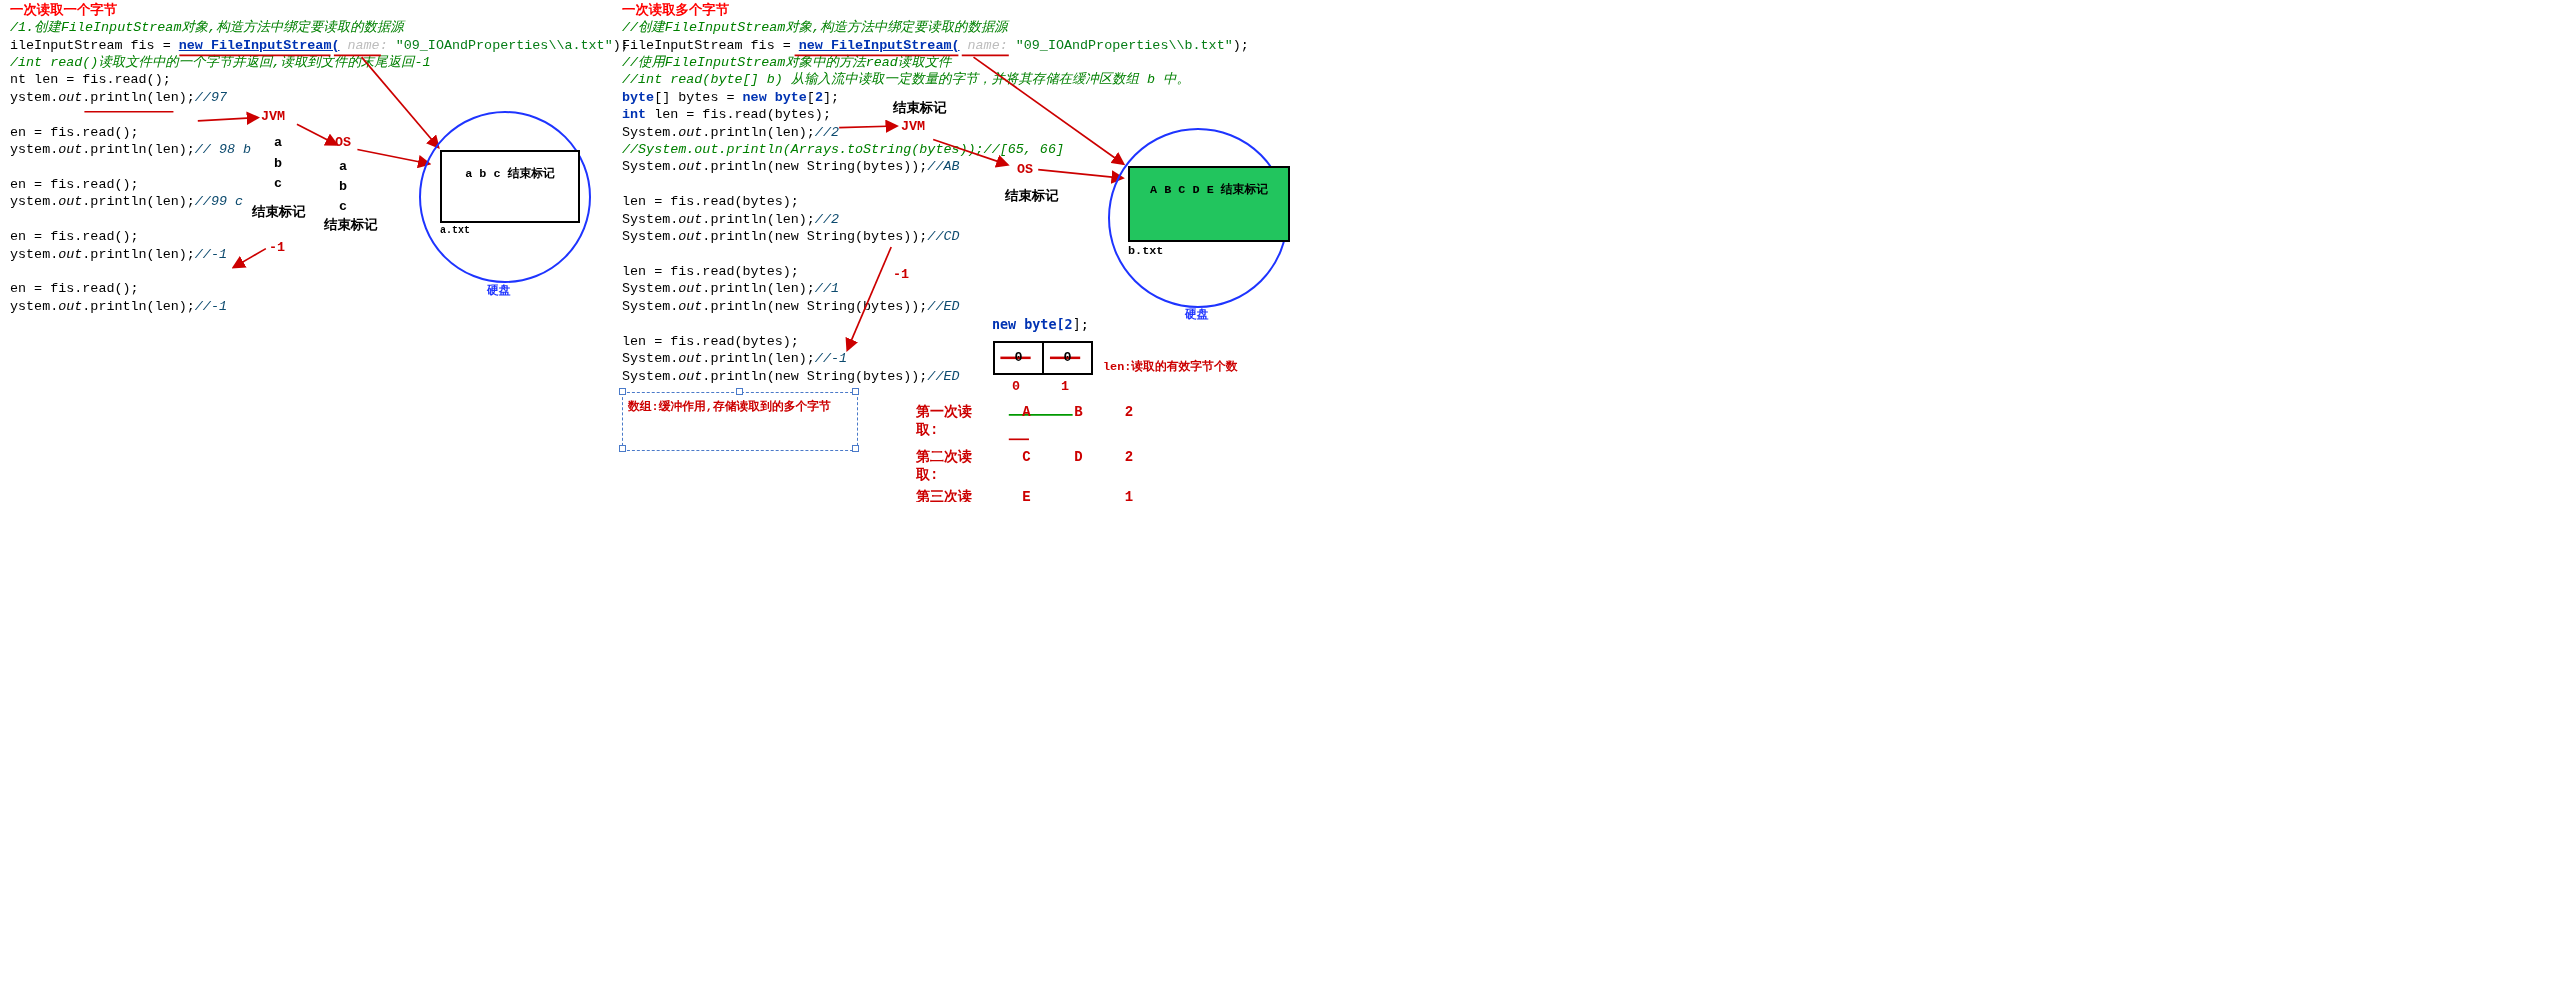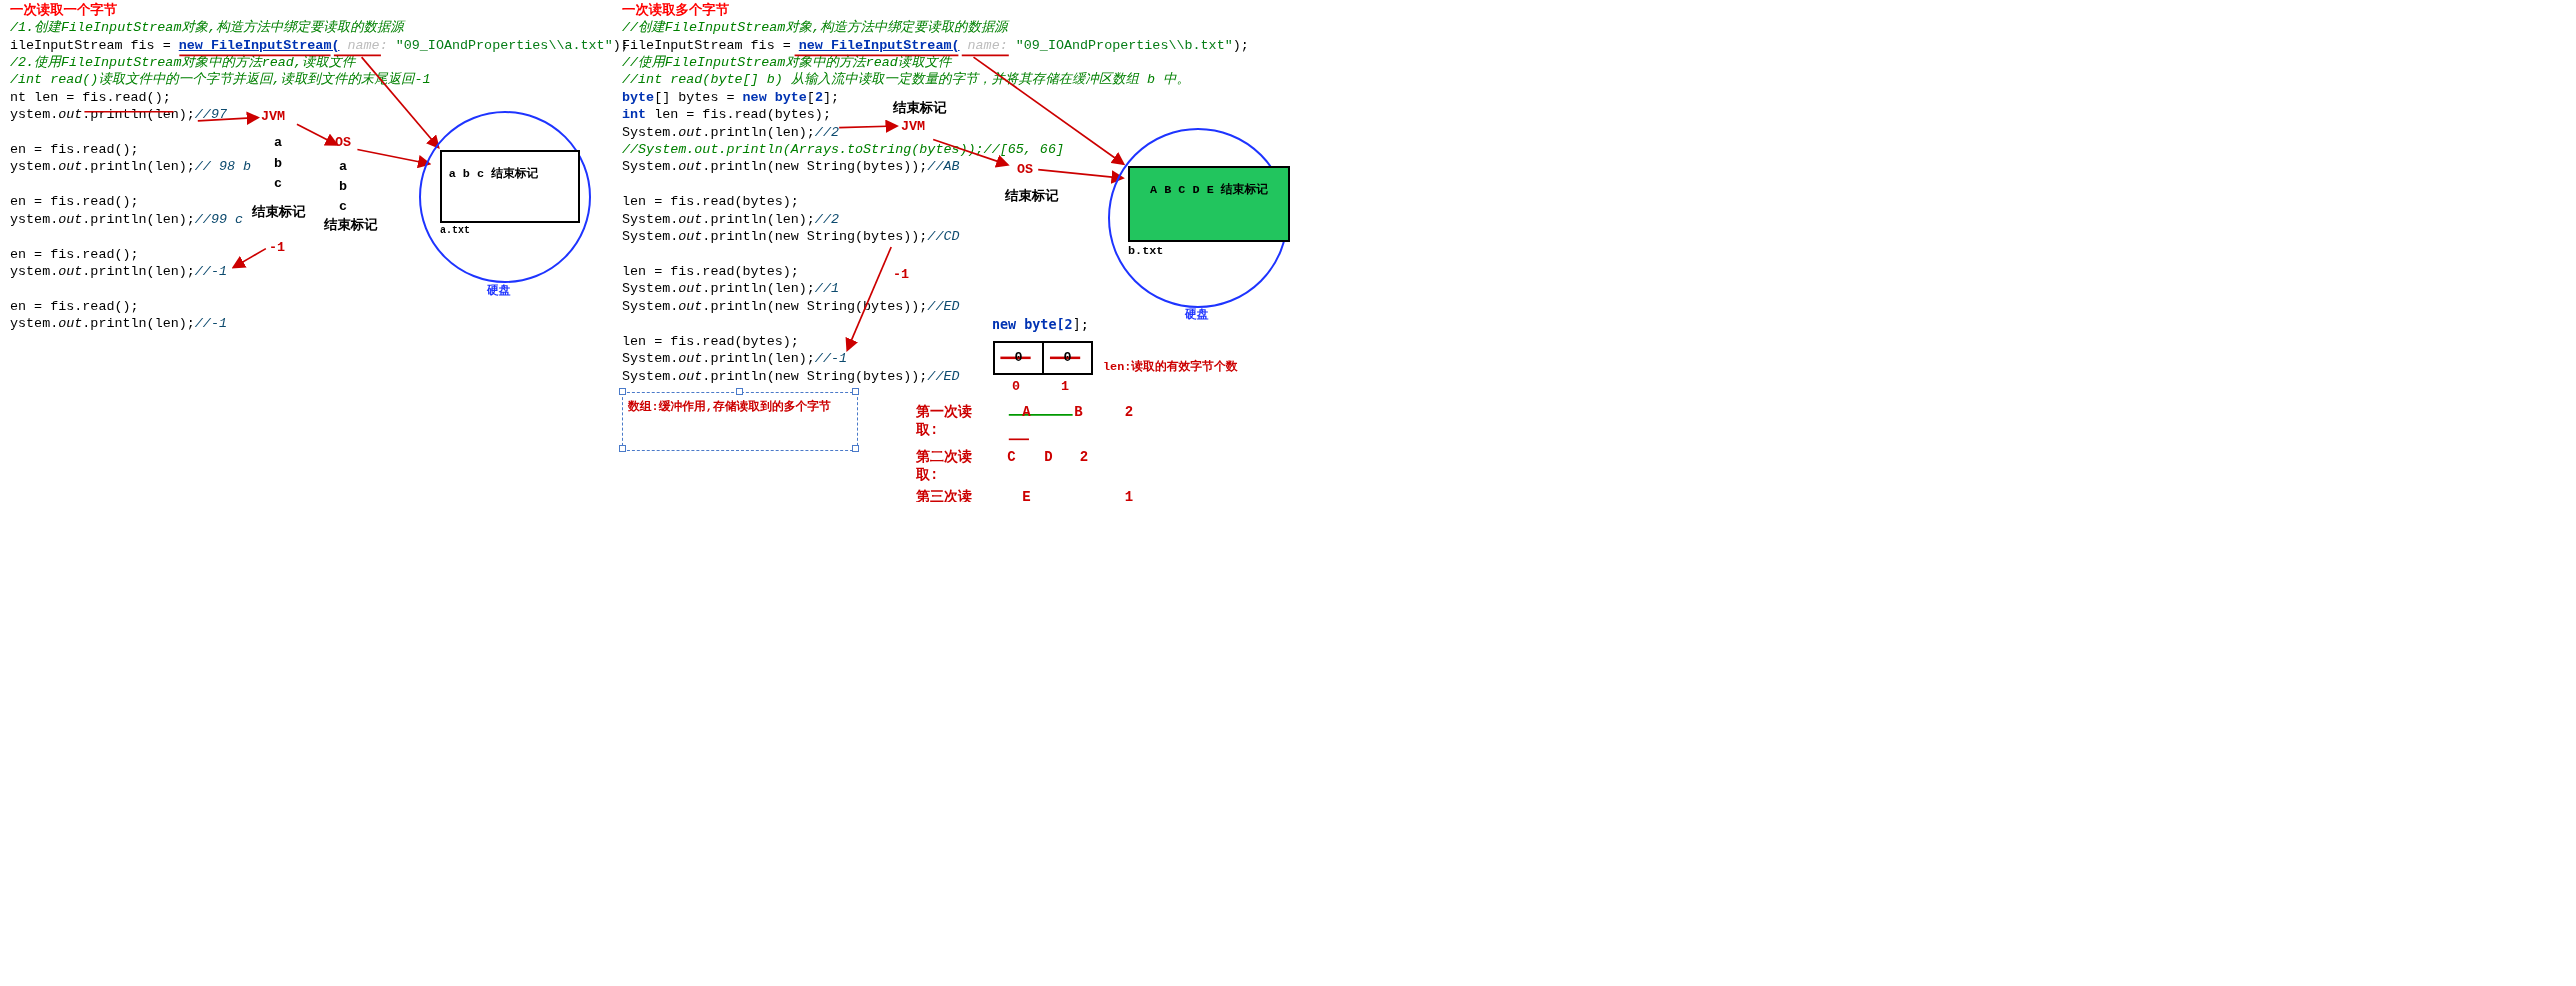--- a/index.html
+++ b/index.html
@@ -20,21 +20,20 @@
 </style>
 </head>
 <body>
 
 <div class="page">
 
   <div class="left-col">
     <div class="code-line red">一次读取一个字节</div>
     <div class="code-line green">/1.创建FileInputStream对象,构造方法中绑定要读取的数据源</div>
     <div class="code-line"><span>ileInputStream fis = </span><span class="kw" style="text-decoration:underline">new FileInputStream(</span><span class="hint"> name: </span><span class="str">"09_IOAndProperties\\a.txt"</span><span>);</span></div>
-    <div class="code-line green">/2.使用FileInputStream对象中的方法read,读取文件</div>
     <div class="code-line green">/int read()读取文件中的一个字节并返回,读取到文件的末尾返回-1</div>
     <div class="code-line">nt len = fis.read();</div>
     <div class="code-line"><span>ystem.</span><span class="out">out</span><span>.println(len);</span><span class="gray">//97 </span></div>
     <div class="code-line">&nbsp;</div>
     <div class="code-line">en = fis.read();</div>
     <div class="code-line"><span>ystem.</span><span class="out">out</span><span>.println(len);</span><span class="gray">// 98 b</span></div>
     <div class="code-line">&nbsp;</div>
     <div class="code-line">en = fis.read();</div>
     <div class="code-line"><span>ystem.</span><span class="out">out</span><span>.println(len);</span><span class="gray">//99 c</span></div>
     <div class="code-line">&nbsp;</div>
@@ -74,21 +73,21 @@
   <div style="position:absolute;left:274px;top:175px;font-weight:bold">c</div>
   <div style="position:absolute;left:339px;top:158px;font-weight:bold">a</div>
   <div style="position:absolute;left:339px;top:178px;font-weight:bold">b</div>
   <div style="position:absolute;left:339px;top:198px;font-weight:bold">c</div>
   <div style="position:absolute;left:252px;top:204px;font-weight:bold">结束标记</div>
   <div style="position:absolute;left:324px;top:217px;font-weight:bold">结束标记</div>
   <div class="redthin" style="position:absolute;left:269px;top:239px;font-weight:bold">-1</div>
 
   <div style="position:absolute;left:419px;top:111px;width:168px;height:168px;border:2.5px solid #1e34ff;border-radius:50%"></div>
   <div style="position:absolute;left:440px;top:150px;width:136px;height:69px;border:2.5px solid #000;background:#fff">
-    <div style="padding:15px 6.7px 0;font-weight:bold;font-size:11.8px;text-align:left">a b c 结束标记</div>
+    <div style="padding:15px 6.7px 0;font-weight:bold;font-size:11.8px;text-align:center">a b c 结束标记</div>
   </div>
   <div style="position:absolute;left:440px;top:224px;font-weight:bold;font-size:10px">a.txt</div>
   <div class="blue" style="position:absolute;left:487px;top:284px;font-size:11.8px">硬盘</div>
 
   <div class="right-col">
     <div class="code-line red">一次读取多个字节</div>
     <div class="code-line green">//创建FileInputStream对象,构造方法中绑定要读取的数据源</div>
     <div class="code-line"><span>FileInputStream fis = </span><span class="kw" style="text-decoration:underline">new FileInputStream(</span><span class="hint"> name: </span><span class="str">"09_IOAndProperties\\b.txt"</span><span>);</span></div>
     <div class="code-line green">//使用FileInputStream对象中的方法read读取文件</div>
     <div class="code-line green">//int read(byte[] b) 从输入流中读取一定数量的字节，并将其存储在缓冲区数组 b 中。</div>
@@ -168,21 +167,21 @@
   <div class="redthin" style="position:absolute;left:1061px;top:378px;font-weight:bold">1</div>
   <div class="redthin" style="position:absolute;left:1103px;top:360px;font-weight:bold;font-size:11.8px">len:读取的有效字节个数</div>
 
   <div style="position:absolute;left:916px;top:403px;font-size:14px">
     <div style="display:flex;gap:15px;margin-bottom:8.4px">
       <div class="redthin" style="width:77px;font-weight:bold">第一次读取:</div>
       <div class="redthin" style="width:37px;font-weight:bold;text-align:center">A</div>
       <div class="redthin" style="width:37px;font-weight:bold;text-align:center">B</div>
       <div class="redthin" style="width:34px;font-weight:bold;text-align:center">2</div>
     </div>
-    <div style="display:flex;margin-bottom:4px">
+    <div style="display:flex;gap:15px;margin-bottom:4px">
       <div class="redthin" style="width:77px;font-weight:bold">第二次读取:</div>
       <div class="redthin" style="width:37px;font-weight:bold;text-align:center">C</div>
       <div class="redthin" style="width:37px;font-weight:bold;text-align:center">D</div>
       <div class="redthin" style="width:34px;font-weight:bold;text-align:center">2</div>
     </div>
     <div style="display:flex;gap:15px;margin-bottom:4px">
       <div class="redthin" style="width:77px;font-weight:bold">第三次读取:</div>
       <div class="redthin" style="width:37px;font-weight:bold;text-align:center">E</div>
       <div style="width:37px"></div>
       <div class="redthin" style="width:34px;font-weight:bold;text-align:center">1</div>

